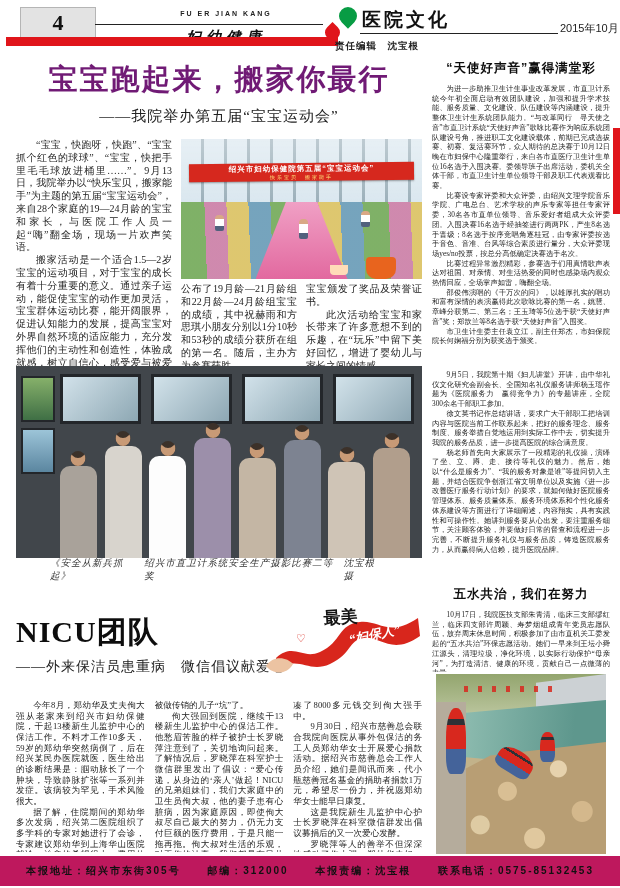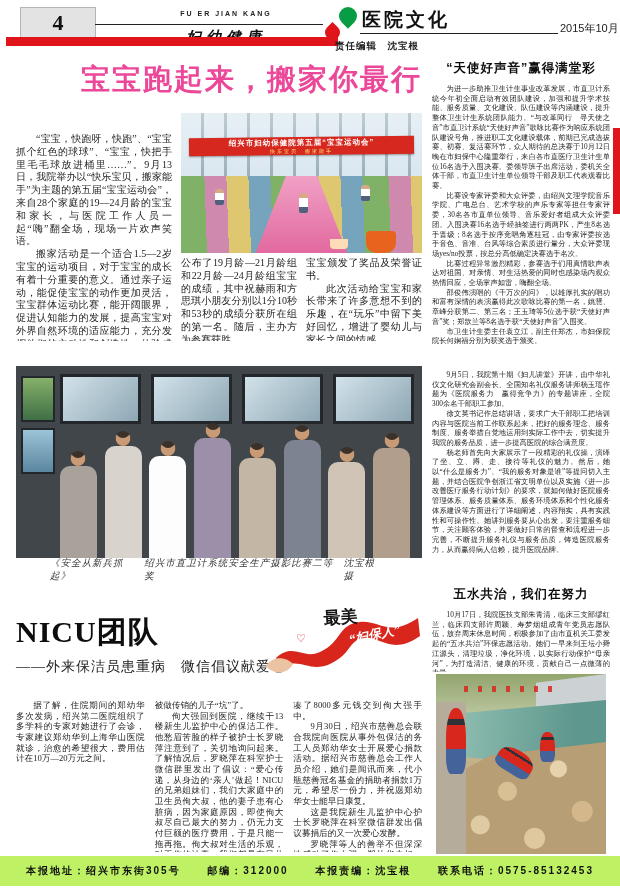--- a/index.html
+++ b/index.html
@@ -27,28 +27,28 @@
   .date{position:absolute;left:560px;top:21px;font:11px "Liberation Sans",sans-serif;color:#222;}
   .redbar{position:absolute;left:6px;top:37px;width:332px;height:9px;background:#e0151b;}
   .editor{position:absolute;left:335px;top:40px;font:bold 9.5px "Liberation Sans",sans-serif;
     letter-spacing:1px;color:#222;}
   .red-edge{position:absolute;left:613px;top:128px;width:7px;height:86px;background:#e0151b;}
   
   .art-p{margin:0;text-indent:2em;text-align:justify;}
   .cont{text-indent:0;}
   
   #baby{position:absolute;left:16px;top:60px;width:406px;}
-  .main-title{margin:0;text-align:right;font:bold 29px "Liberation Serif",serif;
-    letter-spacing:2px;color:#ec4899;}
+  .main-title{margin:0;text-align:center;font:bold 29px "Liberation Serif",serif;
+    letter-spacing:2px;color:#701a75;}
   .main-sub{margin:7px 0 0;text-align:center;font:15px "Liberation Serif",serif;
     letter-spacing:1px;color:#222;font-weight:normal;}
   .baby-grid{margin-top:13px;display:grid;grid-template-columns:156px 116px 116px;
     grid-template-rows:140px 84px;column-gap:9px;row-gap:4px;}
   .bcol{font-size:10px;line-height:1.28;overflow:hidden;}
-  .bc1{grid-row:1/3;grid-column:1;margin-top:20px;}
+  .bc1{grid-row:1/3;grid-column:1;}
   .bc2{grid-row:2;grid-column:2;}
   .bc3{grid-row:2;grid-column:3;}
   
   .baby-photo{grid-row:1;grid-column:2/4;position:relative;overflow:hidden;background:#7dd3fc;}
   .bp-windows{position:absolute;left:0;right:0;top:0;height:48%;
     background:linear-gradient(rgba(255,255,255,.35),rgba(255,255,255,0)),
     repeating-linear-gradient(90deg,#dae7ef 0 20px,#9bafb9 20px 23px);}
   .bp-banner{position:absolute;top:24px;left:8px;right:8px;height:18px;background:#d6281e;
     color:#fff;text-align:center;transform:rotate(-.6deg);box-shadow:0 1px 2px rgba(0,0,0,.35);}
   .bp-banner .b1{display:block;font:bold 7.5px/12px "Liberation Sans",sans-serif;letter-spacing:1px;}
@@ -132,21 +132,21 @@
       radial-gradient(circle at 26% 74%,#decba3 0 9px,transparent 10px),
       radial-gradient(circle at 58% 86%,#e0c89e 0 10px,transparent 11px),#b89e74;
     clip-path:polygon(0 38%,32% 12%,100% 0,100% 100%,0 100%);}
   .rp-path{position:absolute;left:0;top:28px;bottom:0;width:30px;background:#b5ac9c;}
   .rp-fig{position:absolute;border-radius:45% 45% 25% 25%;
     background:linear-gradient(#d8281e 0 16%,#2e3136 16% 26%,#d8281e 26% 62%,#44639a 62%);}
   .f1{left:10px;top:34px;width:20px;height:66px;}
   .f2{left:60px;top:76px;width:38px;height:24px;transform:rotate(32deg);}
   .f3{left:104px;top:58px;width:15px;height:30px;}
   
-  #ft{position:absolute;left:0;top:856px;width:620px;height:30px;background:#bef264;
+  #ft{position:absolute;left:0;top:856px;width:620px;height:30px;background:#be185d;
     display:flex;align-items:center;justify-content:space-between;padding:0 26px;
     box-sizing:border-box;font:bold 10px "Liberation Sans",sans-serif;letter-spacing:2px;color:#111;}
 </style>
 </head>
 <body>
 
 <div id="page">
 
   <header id="hd">
     <div class="pagenum-box">4</div>
@@ -160,20 +160,21 @@
     <div class="section-title">医院文化</div>
     <div class="hline l2"></div>
     <div class="date">2015年10月</div>
     <div class="redbar"></div>
     <div class="editor">责任编辑　沈宝根</div>
   </header>
   <div class="red-edge"></div>
 
   <section id="baby">
     <h1 class="main-title">宝宝跑起来，搬家你最行</h1>
+    <h2 class="main-sub">——我院举办第五届“宝宝运动会”</h2>
     <div class="baby-grid">
       <div class="bcol bc1">
         <p class="art-p">“宝宝，快跑呀，快跑”、“宝宝抓个红色的球球”、“宝宝，快把手里毛毛球放进桶里……”。9月13日，我院举办以“快乐宝贝，搬家能手”为主题的第五届“宝宝运动会”，来自28个家庭的19—24月龄的宝宝和家长，与医院工作人员一起“嗨”翻全场，现场一片欢声笑语。</p>
         <p class="art-p">搬家活动是一个适合1.5—2岁宝宝的运动项目，对于宝宝的成长有着十分重要的意义。通过亲子运动，能促使宝宝的动作更加灵活，宝宝群体运动比赛，能开阔眼界，促进认知能力的发展，提高宝宝对外界自然环境的适应能力，充分发挥他们的主动性和创造性，体验成就感，树立自信心，感受爱与被爱的幸福，同时也能锻炼宝宝的意志品质，有利于宝宝的个性培养。</p>
 
       </div>
       <div class="baby-photo">
         <div class="bp-windows"></div>
         <div class="bp-floor"></div>
         <div class="bp-runway"></div>
@@ -233,20 +234,21 @@
           <path d="M10 50 C28 34 36 52 54 44 C76 34 72 16 94 14 C114 12 122 30 152 10 L154 28 C126 48 114 28 98 30 C82 32 86 46 64 56 C42 66 32 46 12 62 Z" fill="#d8261c"></path>
           <path d="M0 58 C7 47 21 49 27 56 C21 67 7 67 0 58 Z" fill="#ecc3a2"></path>
           <text class="heart" x="30" y="34">♡</text>
           <text class="zui" x="58" y="16" transform="rotate(-4 58 16)">最美</text>
           <text class="ren" x="84" y="36" transform="rotate(-12 84 36)">“妇保人”</text>
         </svg>
       </div>
     </div>
     <div class="nicu-cols">
       <div class="ncol">
+        <p class="art-p">今年8月，郑幼华及丈夫佝大强从老家来到绍兴市妇幼保健院，干起13楼新生儿监护中心的保洁工作。不料才工作10多天，59岁的郑幼华突然病倒了，后在绍兴某民办医院就医，医生给出的诊断结果是：腘动脉长了一个肿块，导致静脉扩张等一系列并发症。该病较为罕见，手术风险很大。</p>
         <p class="art-p">据了解，住院期间的郑幼华多次发病，绍兴第二医院组织了多学科的专家对她进行了会诊，专家建议郑幼华到上海华山医院就诊，治愈的希望很大，费用估计在10万—20万元之间。</p>
 
       </div>
       <div class="ncol">
         <p class="art-p cont">被做传销的儿子“坑”了。</p>
         <p class="art-p">佝大强回到医院，继续干13楼新生儿监护中心的保洁工作。他愁眉苦脸的样子被护士长罗晓萍注意到了，关切地询问起来。了解情况后，罗晓萍在科室护士微信群里发出了倡议：“爱心传递，从身边的‘亲人’做起！NICU的兄弟姐妹们，我们大家庭中的卫生员佝大叔，他的妻子患有心脏病，因为家庭原因，即使佝大叔尽自己最大的努力，仍无力支付巨额的医疗费用，于是只能一拖再拖。佝大叔对生活的乐观，对工作的认真，我们都是有目共睹的！我们以自愿为原则，怀着真诚、友善的心，为我们NICU这个大家庭中的亲人募捐吧，谢谢！”</p>
 
       </div>
       <div class="ncol">
         <p class="art-p cont">凑了8000多元钱交到佝大强手中。</p>

